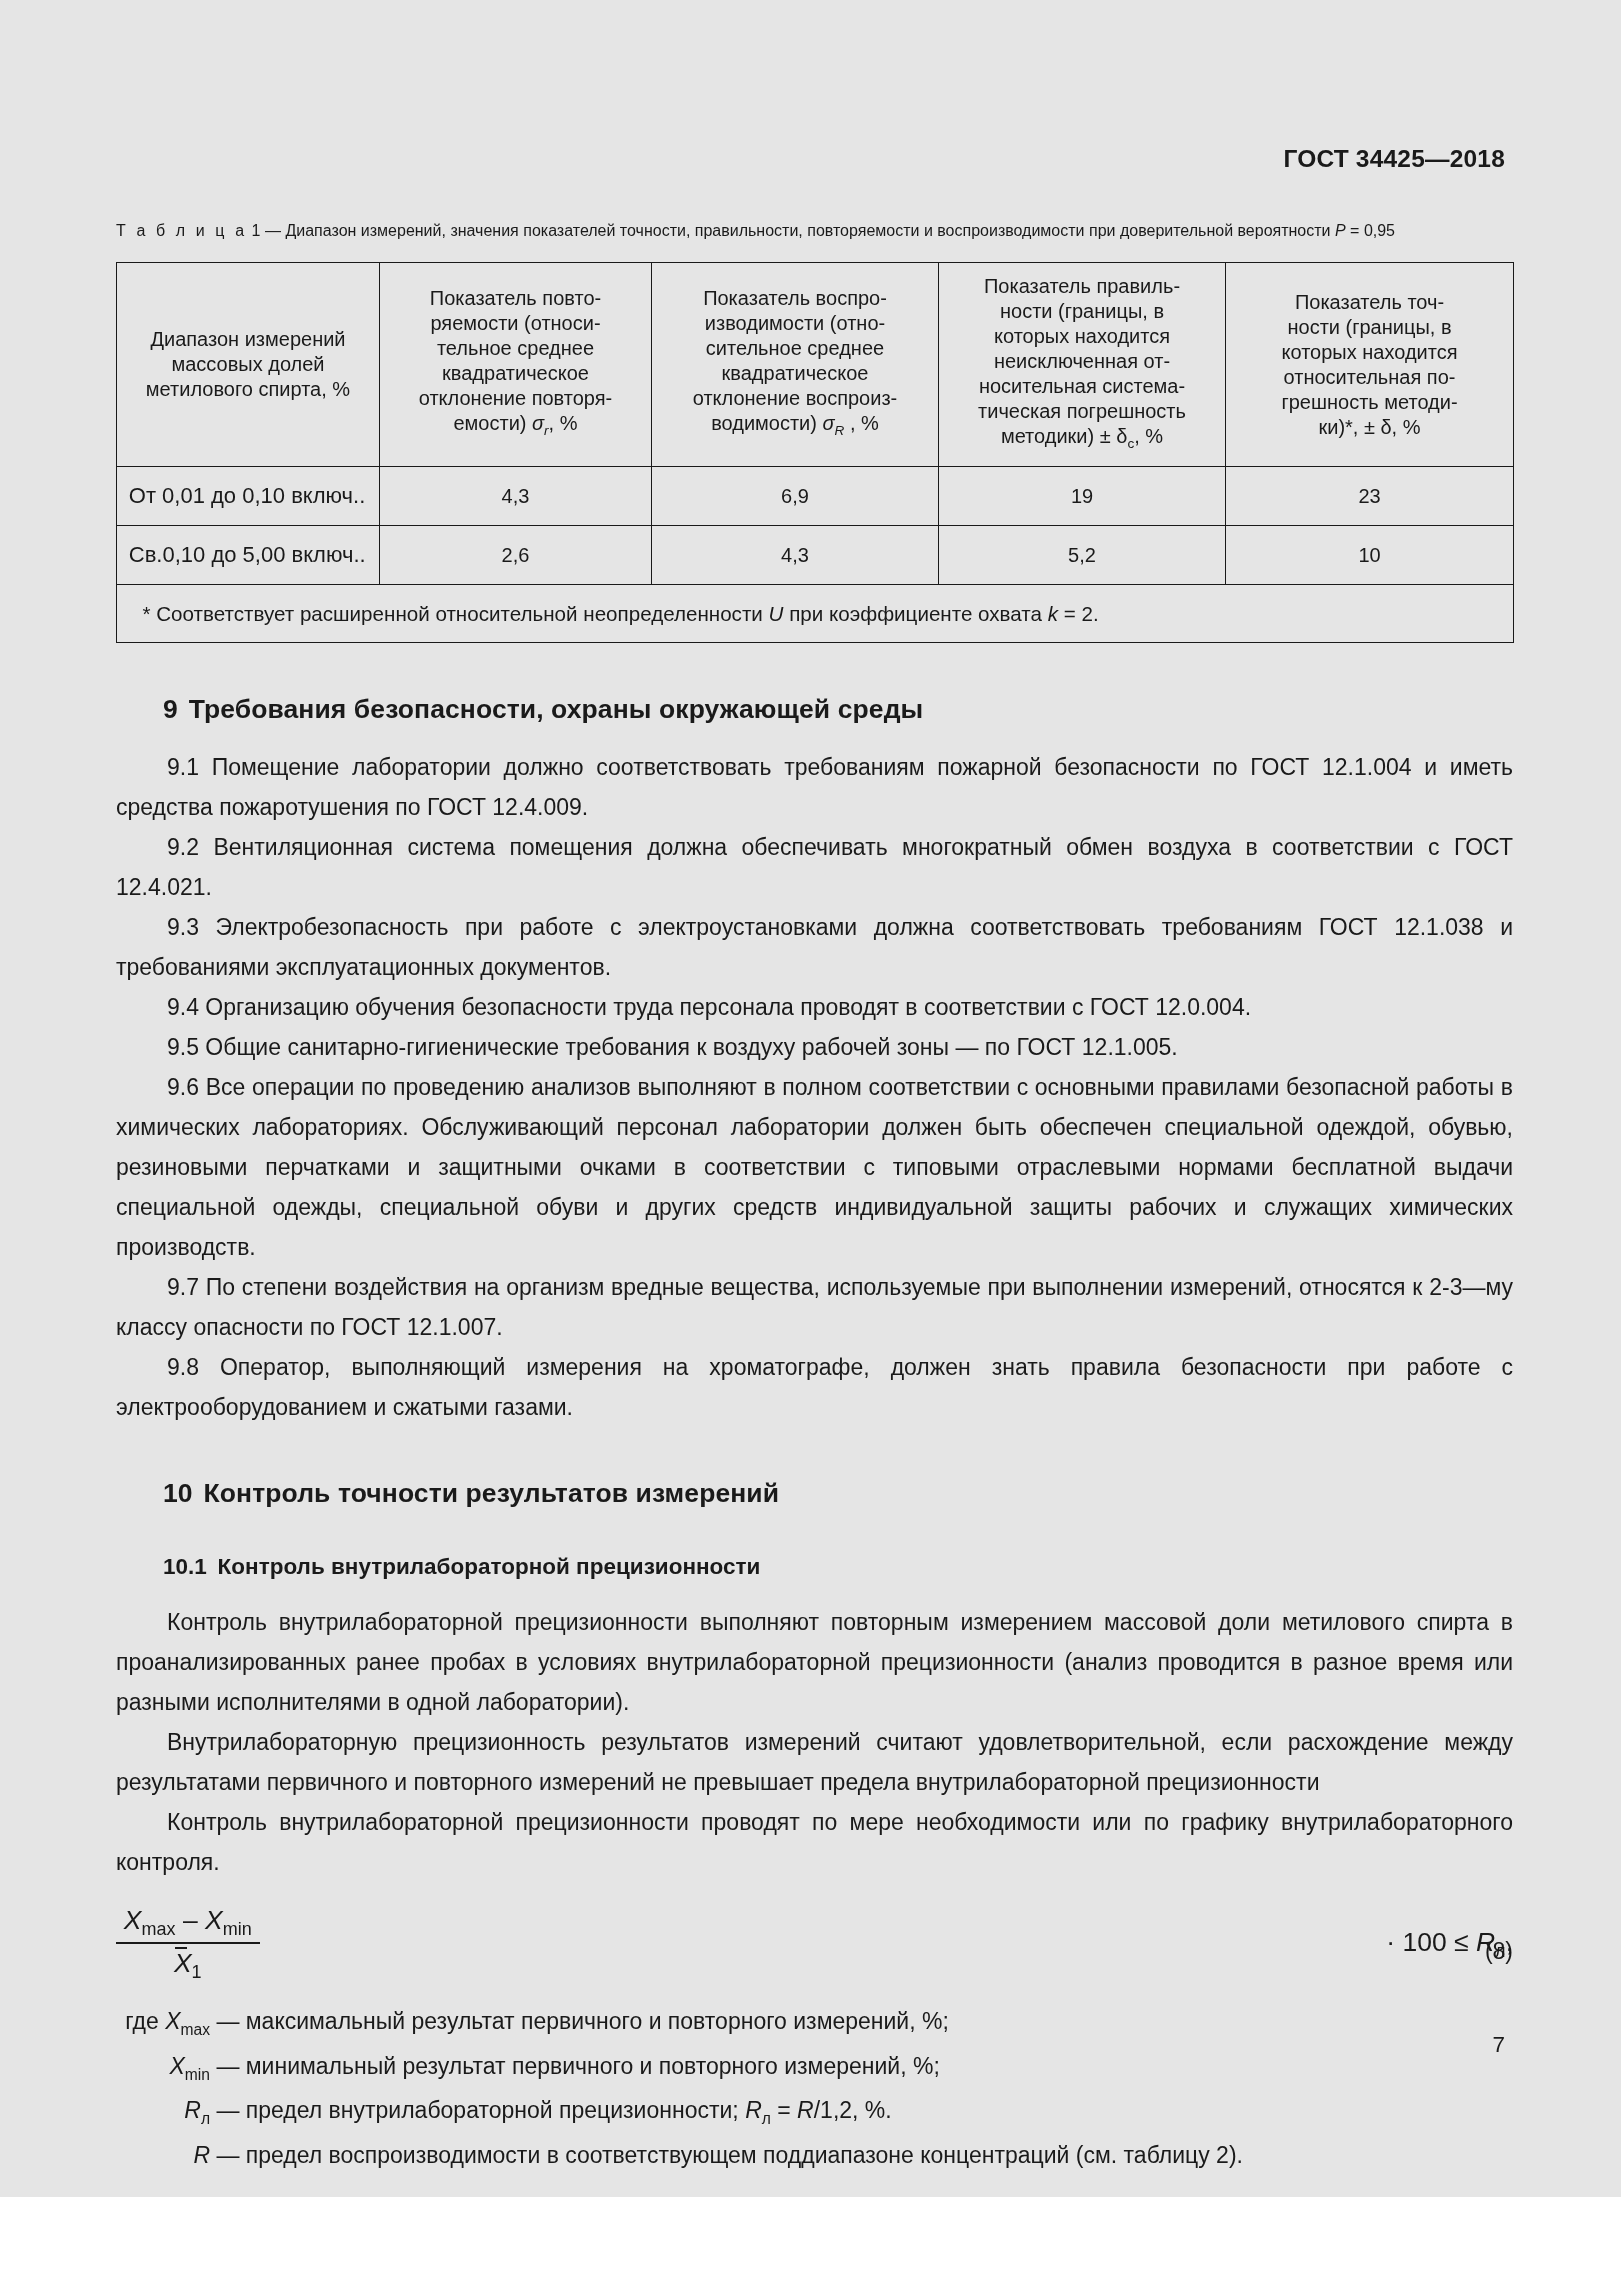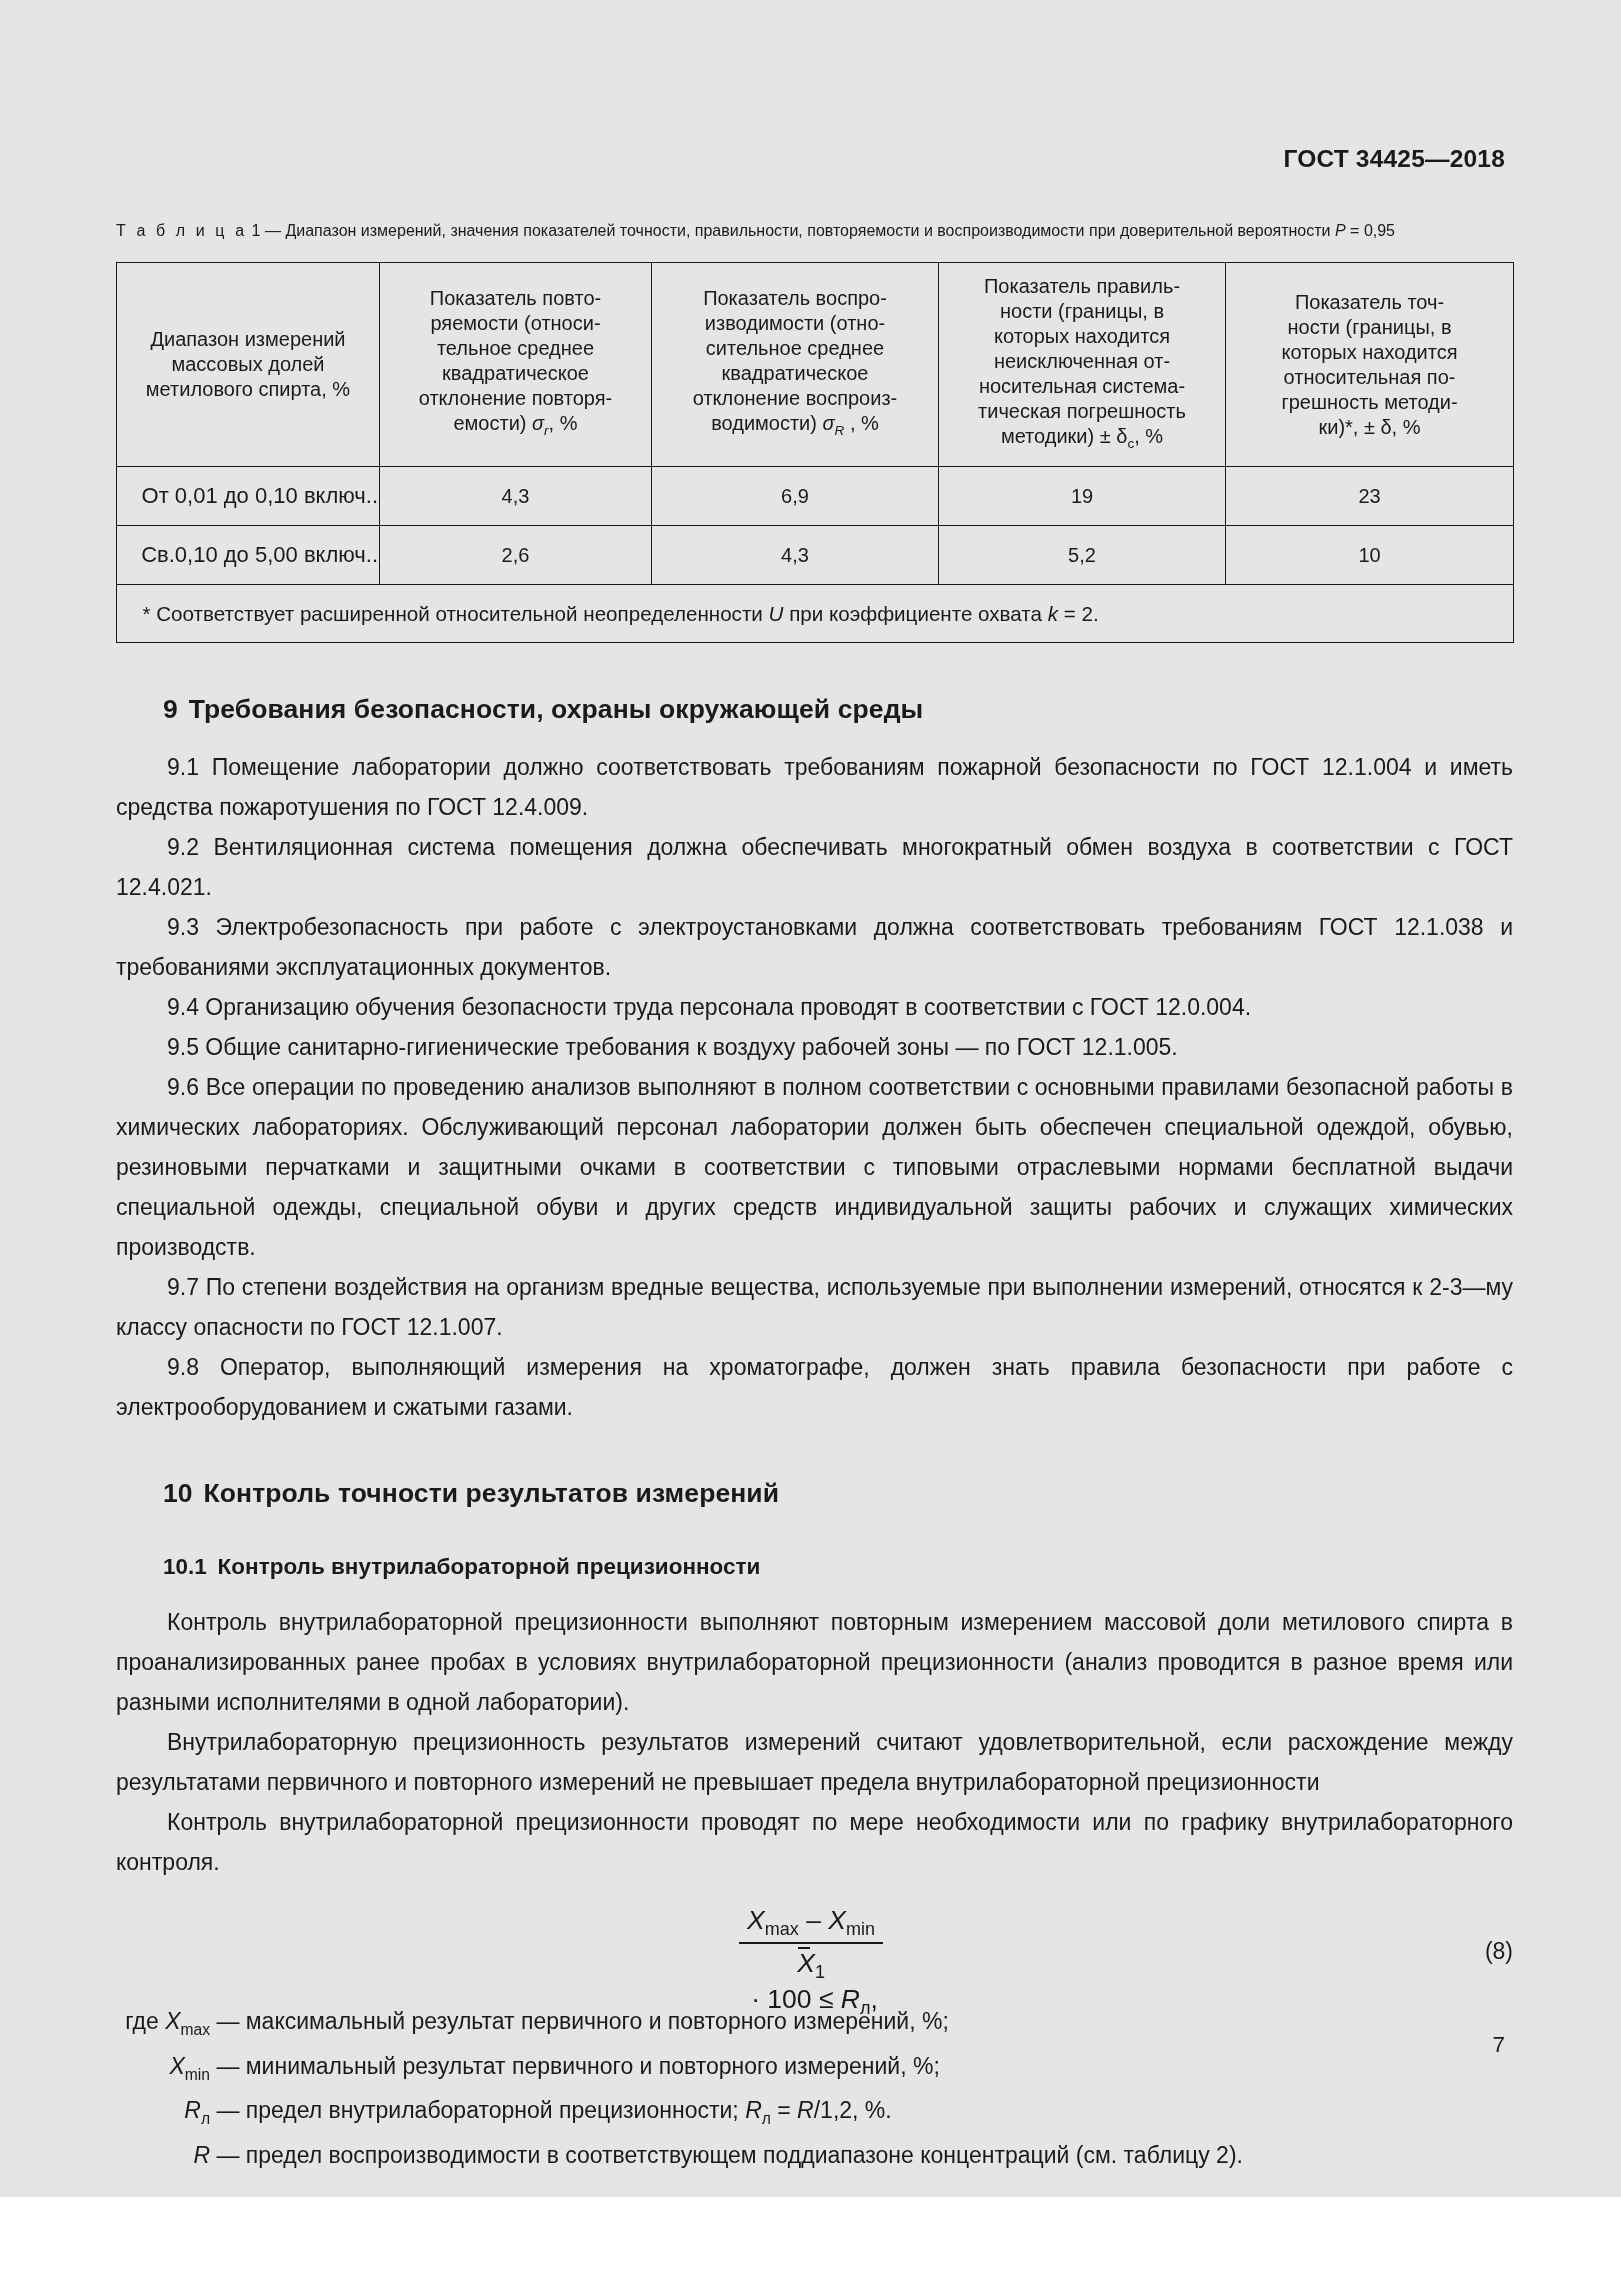--- a/index.html
+++ b/index.html
@@ -68,21 +68,21 @@
     font-size: 20px;
     line-height: 25px;
     text-align: center;
   }
   table.t1 tbody td {
     height: 56px;
     font-size: 20px;
     text-align: center;
   }
   table.t1 tbody td.rangecell {
-    text-align: right;
+    text-align: left;
     padding-left: 11.8px;
     font-size: 22px;
   }
   table.t1 tfoot td {
     height: 55px;
     font-size: 20.6px;
     text-align: left;
     padding-left: 25.5px;
   }
   .col-range  { width: 263px; }
@@ -129,21 +129,20 @@
   }
   .formula {
     position: absolute;
     left: 0;
     right: 0;
     top: 5.9px;
     display: flex;
     justify-content: space-between;
     align-items: center;
     font-size: 26.5px;
-    flex-direction: column;
   }
   .frac {
     display: inline-flex;
     flex-direction: column;
     align-items: center;
     vertical-align: middle;
     margin-right: 6.9px;
   }
   .frac .numer {
     padding: 0 7.8px 2px 7.8px;

